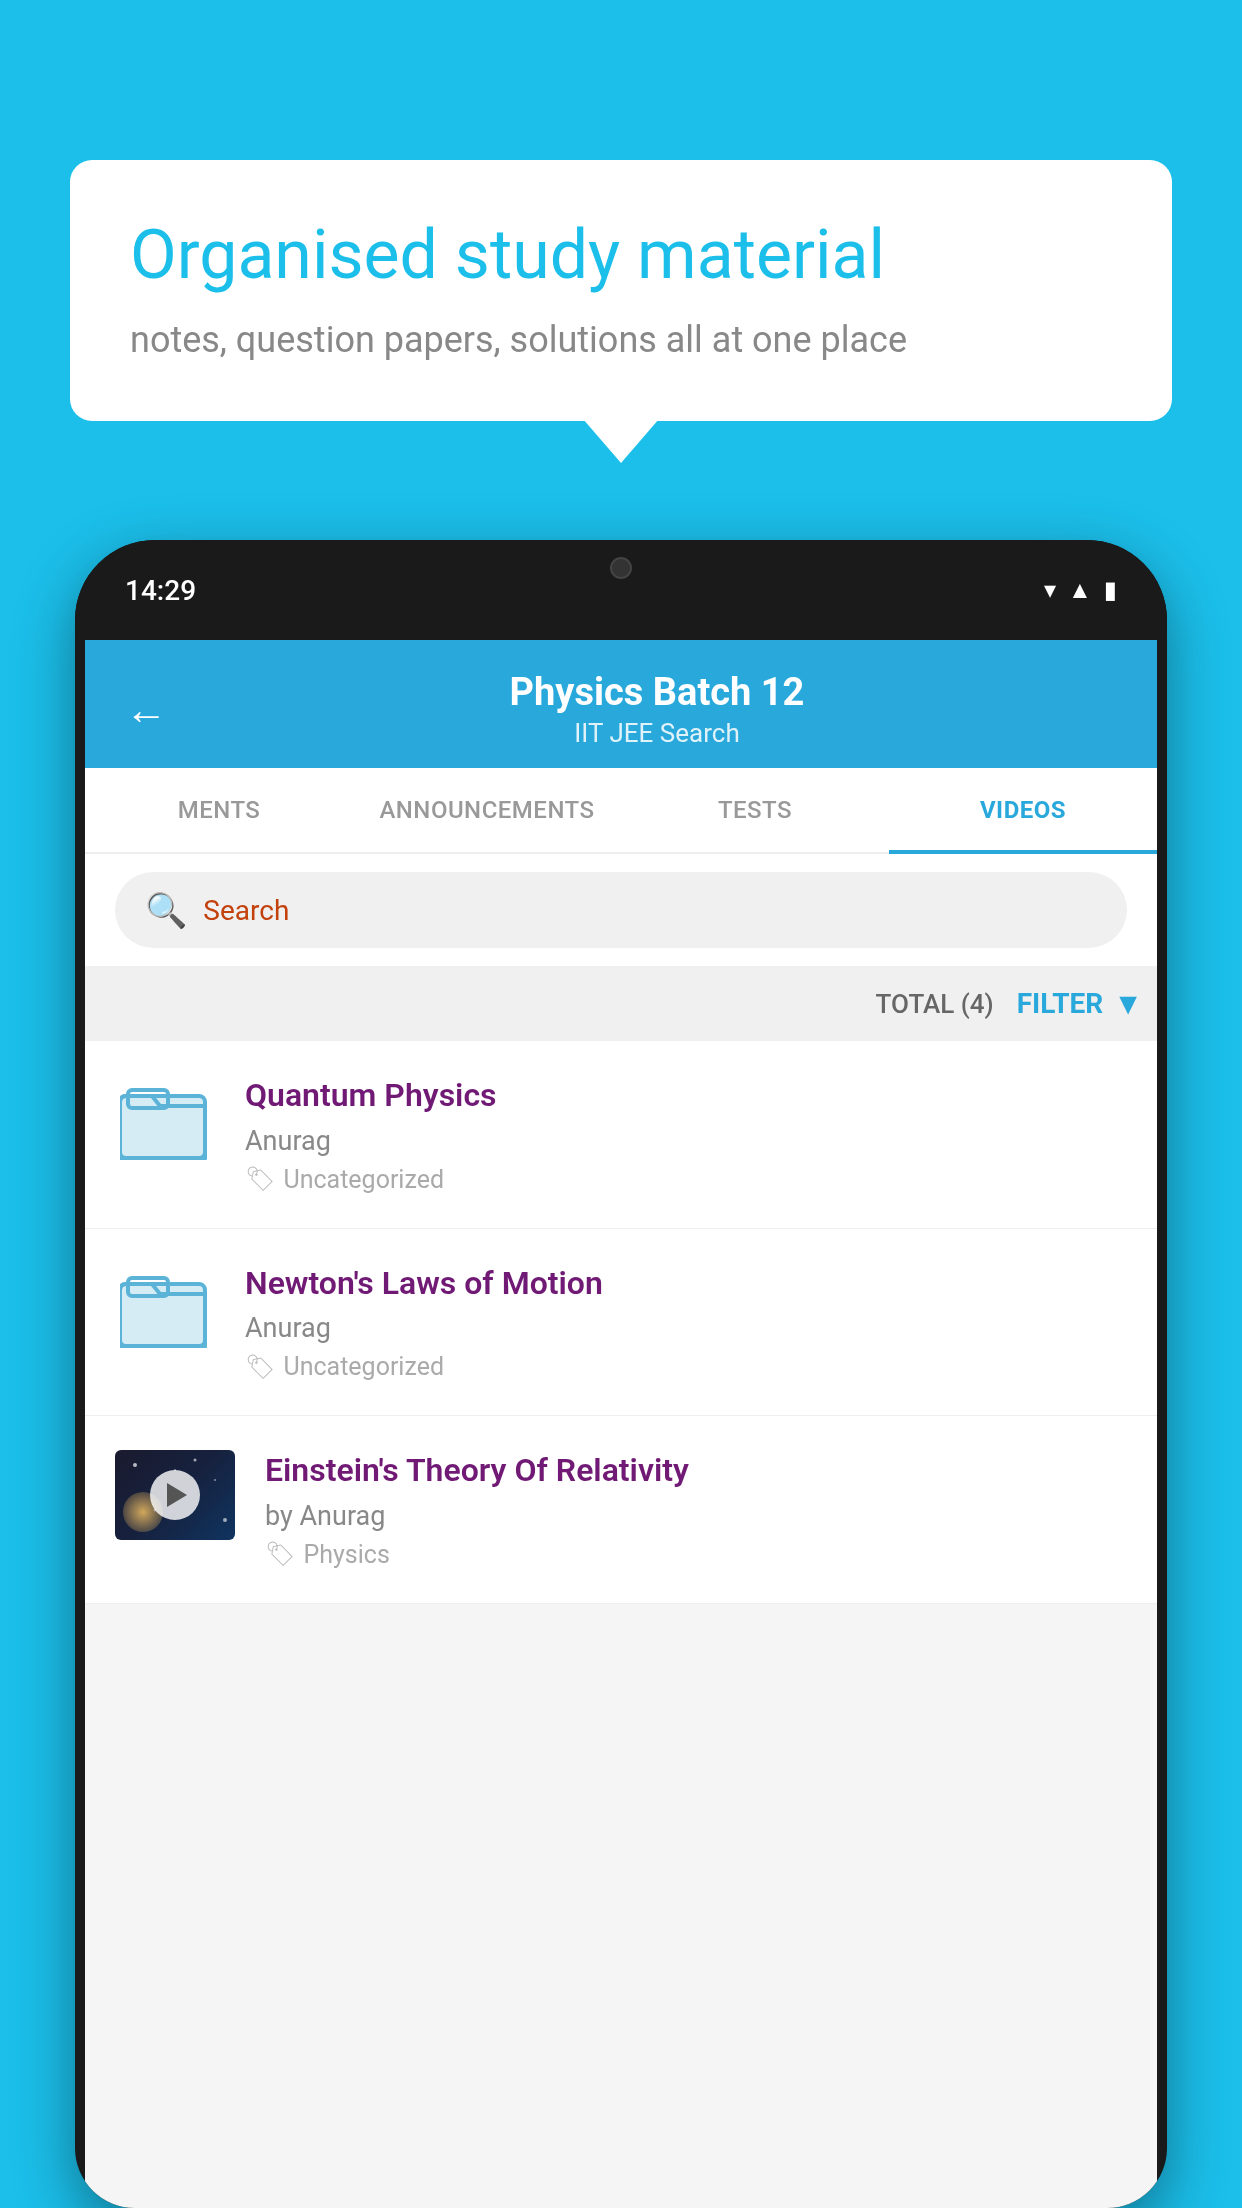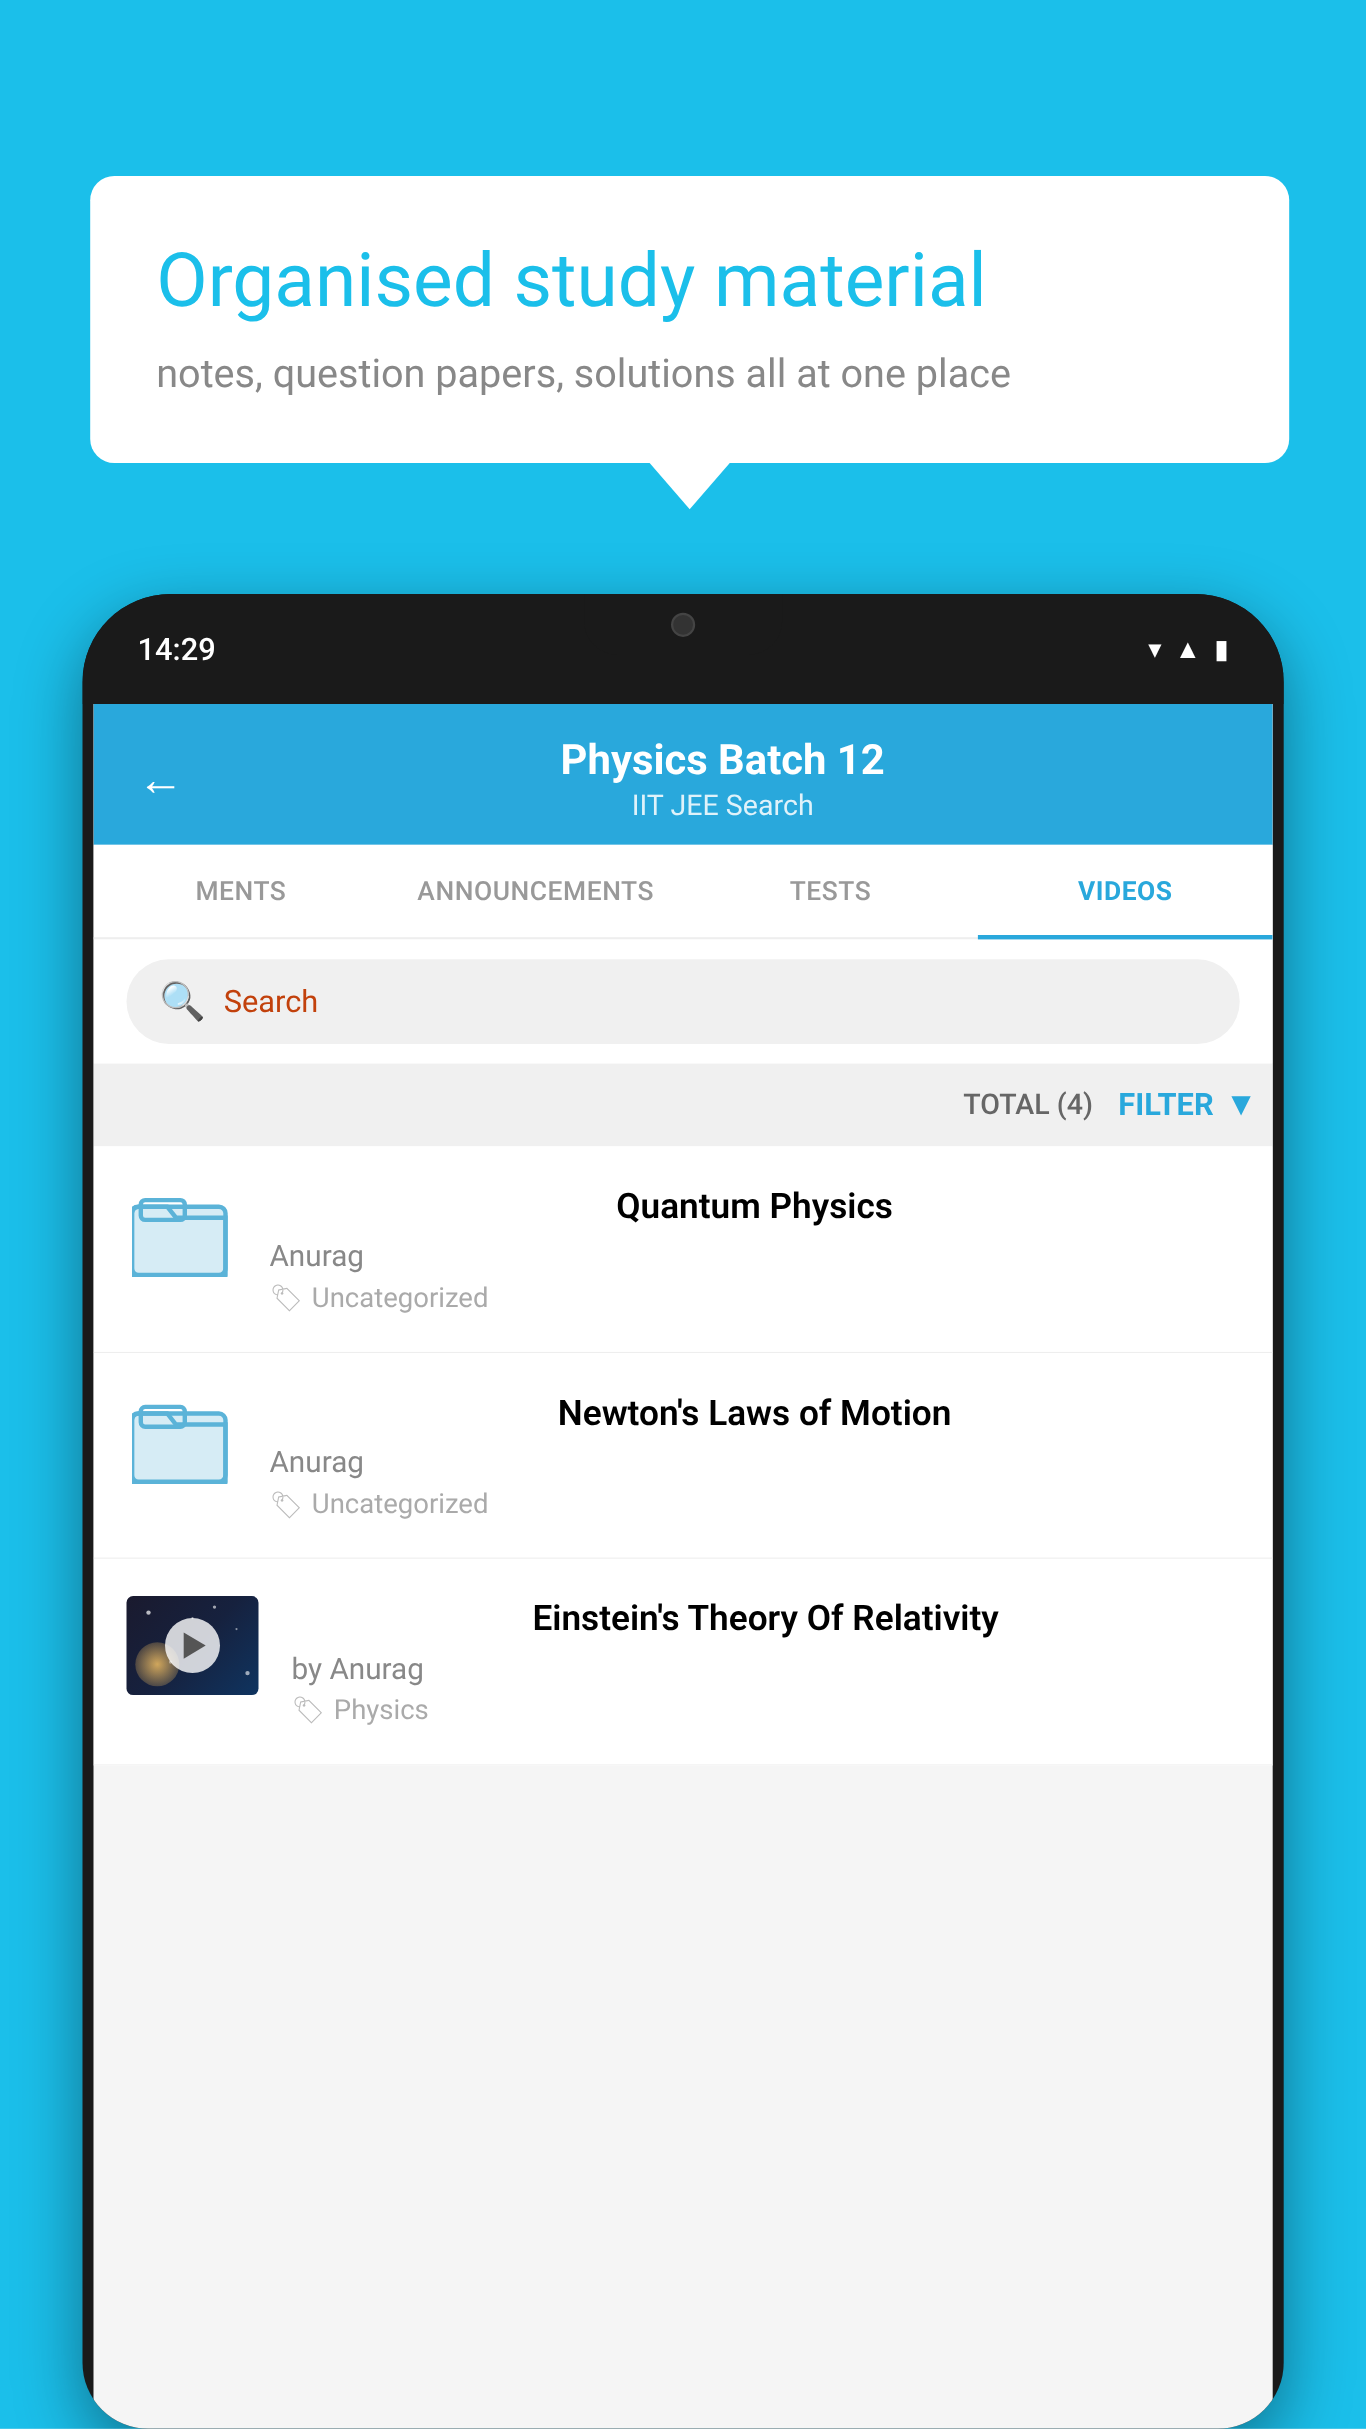--- a/index.html
+++ b/index.html
@@ -10,21 +10,21 @@
       background-color: #1BBFEA;
       font-family: 'Roboto', Arial, sans-serif;
       overflow: hidden;
       position: relative;
     }
 
     
     .speech-bubble-container {
       position: absolute;
       top: 160px;
-      left: 82px;
+      left: 70px;
       right: 70px;
     }
 
     .speech-bubble {
       background: white;
       border-radius: 22px;
       padding: 55px 60px 60px 60px;
       position: relative;
     }
 
@@ -322,24 +322,23 @@
       flex-shrink: 0;
     }
 
     .video-info {
       flex: 1;
     }
 
     .video-title {
       font-size: 32px;
       font-weight: 600;
-      color: #000000;
+      color: #701a75;
       margin-bottom: 8px;
       line-height: 1.3;
-      text-align: center;
     }
 
     .video-author {
       font-size: 27px;
       color: #888;
       margin-bottom: 8px;
     }
 
     .video-tag {
       display: flex;

